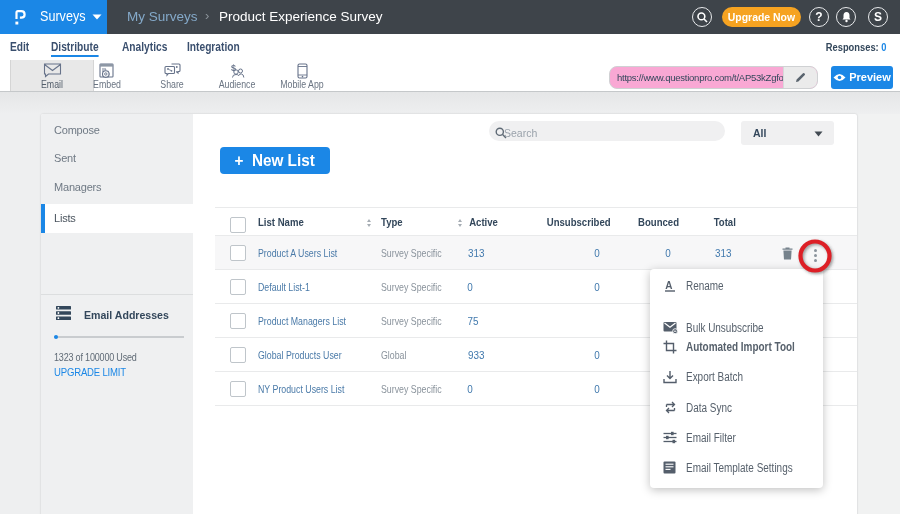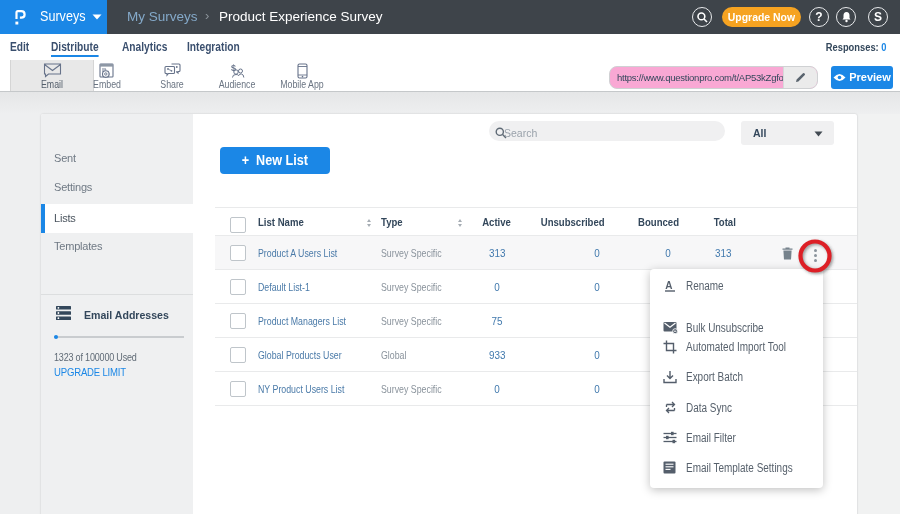--- a/index.html
+++ b/index.html
@@ -42,38 +42,38 @@
 .side-divider { position:absolute; left:0; top:180px; width:152px; border-top:1px solid #dcdedf; }
 .ea-title { position:absolute; left:43px; top:195px; font-size:11.5px; font-weight:bold; color:#33475b; transform:scaleX(0.92); transform-origin:0 50%; white-space:nowrap; }
 .ea-bar { position:absolute; left:13px; top:222px; width:130px; height:2px; background:#c9cccf; }
 .ea-bar i { position:absolute; left:0; top:-1px; width:4px; height:4px; background:#1b87e6; border-radius:50%; }
 .ea-used { position:absolute; left:13px; top:238px; font-size:10px; letter-spacing:-0.2px; color:#5f6a75; transform:scaleX(0.9); transform-origin:0 50%; white-space:nowrap; }
 .ea-upgrade { position:absolute; left:13px; top:252px; font-size:10.5px; letter-spacing:-0.2px; color:#1b87e6; transform:scaleX(0.91); transform-origin:0 50%; white-space:nowrap; }
 
 
 .searchbox { position:absolute; left:448px; top:7px; width:236px; height:20px; background:#f0f0f1; border-radius:11px; color:#9aa2ab; font-size:10.5px; line-height:24px; padding-left:15px; }
 .allbox { position:absolute; left:700px; top:7px; width:93px; height:24px; background:#f0f0f1; border-radius:3px; color:#33475b; font-size:10.5px; font-weight:bold; line-height:25px; padding-left:12px; }
-.newlist { position:absolute; left:179px; top:33px; width:110px; height:27px; background:#1b87e6; border-radius:4px; color:#fff; font-size:14px; font-weight:bold; text-align:center; line-height:27px; }
+.newlist { position:absolute; left:179px; top:33px; width:110px; height:27px; background:#1b87e6; border-radius:4px; color:#fff; font-size:17px; font-weight:bold; text-align:center; line-height:27px; }
 
 
 .tbl { position:absolute; left:174px; top:93px; width:642px; }
 .hrow { position:relative; height:29px; border-top:1px solid #e9eaeb; border-bottom:1px solid #e9eaeb; font-weight:bold; color:#33475b; font-size:11px; }
 .trow { position:relative; height:34px; border-bottom:1px solid #e9eaeb; font-size:11px; }
 .trow.hov { background:#f7f7f8; }
 .cb { position:absolute; left:15px; width:15.5px; height:15.5px; border:1.5px solid #bfc5ca; border-radius:2px; background:#fff; }
 .hrow .cb { top:9px; } .trow .cb { top:9px; }
 .cell { position:absolute; top:0; }
 .hrow .cell { line-height:29px; } .trow .cell { line-height:34px; }
 .c-name { left:43px; }
 .c-type { left:166px; }
-.c-active { left:252px; width:60px; text-align:center; }
+.c-active { left:252px; width:60px; }
 .c-unsub { left:340px; width:85px; text-align:center; }
 .c-bounce { left:423px; width:60px; text-align:center; }
 .c-total { left:480px; width:56px; text-align:center; }
-.h-unsub { left:321px; width:85px; text-align:left; }
+.h-unsub { left:321px; width:85px; text-align:center; }
 .h-bounce { left:414px; width:60px; text-align:center; }
 .h-total { left:482px; width:56px; text-align:center; }
 .lname { color:#4a7aa8; }
 .ltype { color:#8a939c; }
 .num { color:#4179ad; }
 .sort { position:absolute; width:8px; }
 .sort i { position:absolute; left:0; width:0; height:0; border-left:2.8px solid transparent; border-right:2.8px solid transparent; }
 .sort .up { top:11px; border-bottom:3.5px solid #a6adb4; }
 .sort .dn { top:16px; border-top:3.5px solid #a6adb4; }
 
@@ -192,24 +192,24 @@
         <circle cx="6.5" cy="4.5" r="1.8" fill="#1b87e6"></circle>
       </svg>Preview
   </div>
 </div>
 
 <div style="position:absolute;left:858px;top:93px;width:42px;height:421px;background:#f1f2f2;"></div>
 <div style="position:absolute;left:0;top:92px;width:900px;height:22px;background:linear-gradient(#e5e6e7,#eeeff0);"></div>
 
 <div class="card">
   <div class="sidebar">
+    <div class="side-item" style="top:2px;">Compose</div>
     <div class="side-item" style="top:30px;">Sent</div>
-    <div class="side-item" style="top:59px;">Settings</div>
+    <div class="side-item" style="top:59px;">Managers</div>
     <div class="side-item side-active" style="top:90px;">Lists</div>
-    <div class="side-item" style="top:118px;">Templates</div>
     <div class="side-divider"></div>
     <svg style="position:absolute;left:15px;top:192px" width="15" height="14" viewBox="0 0 15 14">
       <rect x="0" y="0" width="15" height="3.6" rx="0.5" fill="#33475b"></rect>
       <rect x="0" y="5.2" width="15" height="3.6" rx="0.5" fill="#33475b"></rect>
       <rect x="0" y="10.4" width="15" height="3.6" rx="0.5" fill="#33475b"></rect>
       <circle cx="2.4" cy="1.8" r="0.9" fill="#fff"></circle>
         <circle cx="2.4" cy="7" r="0.9" fill="#fff"></circle>
         <circle cx="2.4" cy="12.2" r="0.9" fill="#fff"></circle>
     </svg>
     <div class="ea-title">Email Addresses</div>
@@ -304,21 +304,21 @@
   </div>
   <div class="mi" style="top:44px;">
     <svg width="15" height="13" viewBox="0 0 15 13">
         <rect x="0.5" y="1" width="13" height="9.5" rx="1" fill="#545e6b"></rect>
         <path d="M1.5,2 L7,6.2 L12.5,2" stroke="#fff" stroke-width="1.2" fill="none"></path>
         <circle cx="12.2" cy="10.2" r="2.5" fill="#545e6b" stroke="#fff" stroke-width="0.9"></circle>
         <line x1="11" y1="10.2" x2="13.4" y2="10.2" stroke="#fff" stroke-width="1"></line>
       </svg>
     <span>Bulk Unsubscribe</span>
   </div>
-  <div class="mi" style="top:63px;">
+  <div class="mi" style="top:63px;font-weight:bold;">
     <svg width="14" height="14" viewBox="0 0 14 14">
         <path d="M3.5,0.5 L3.5,10.5 L13.5,10.5" stroke="#545e6b" stroke-width="1.4" fill="none"></path>
         <path d="M0.5,3.5 L10.5,3.5 L10.5,13.5" stroke="#545e6b" stroke-width="1.4" fill="none"></path>
       </svg>
     <span>Automated Import Tool</span>
   </div>
   <div class="mi" style="top:93px;">
     <svg width="14" height="14" viewBox="0 0 14 14">
         <path d="M7,1 L7,8 M4,5.5 L7,8.5 L10,5.5" stroke="#545e6b" stroke-width="1.4" fill="none"></path>
         <path d="M1,9 L1,12.5 L13,12.5 L13,9" stroke="#545e6b" stroke-width="1.4" fill="none"></path>

